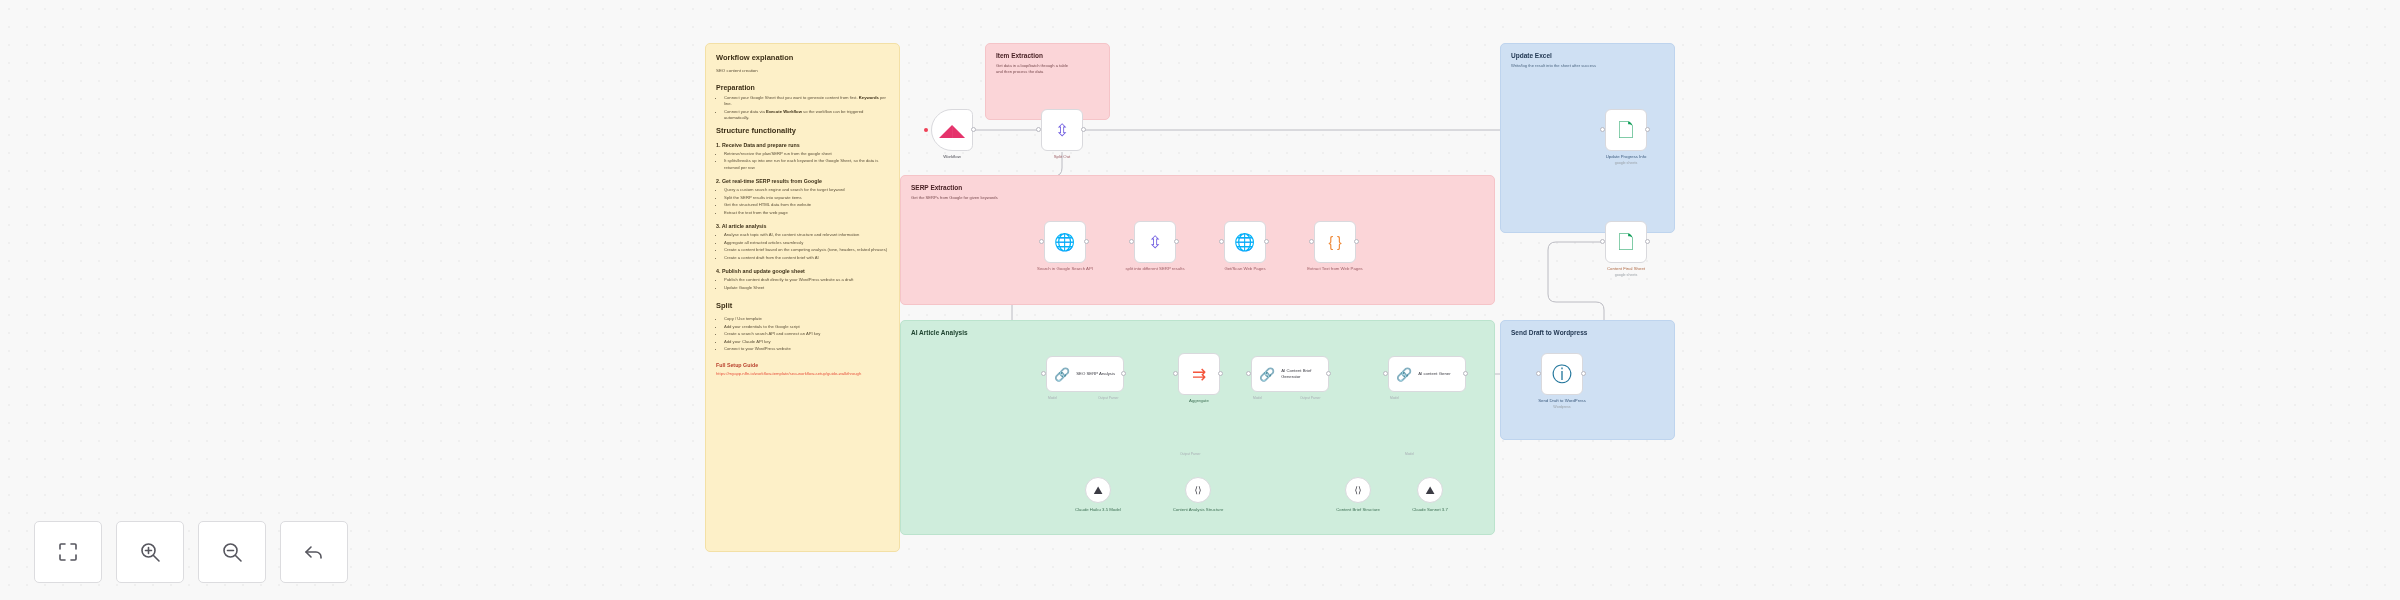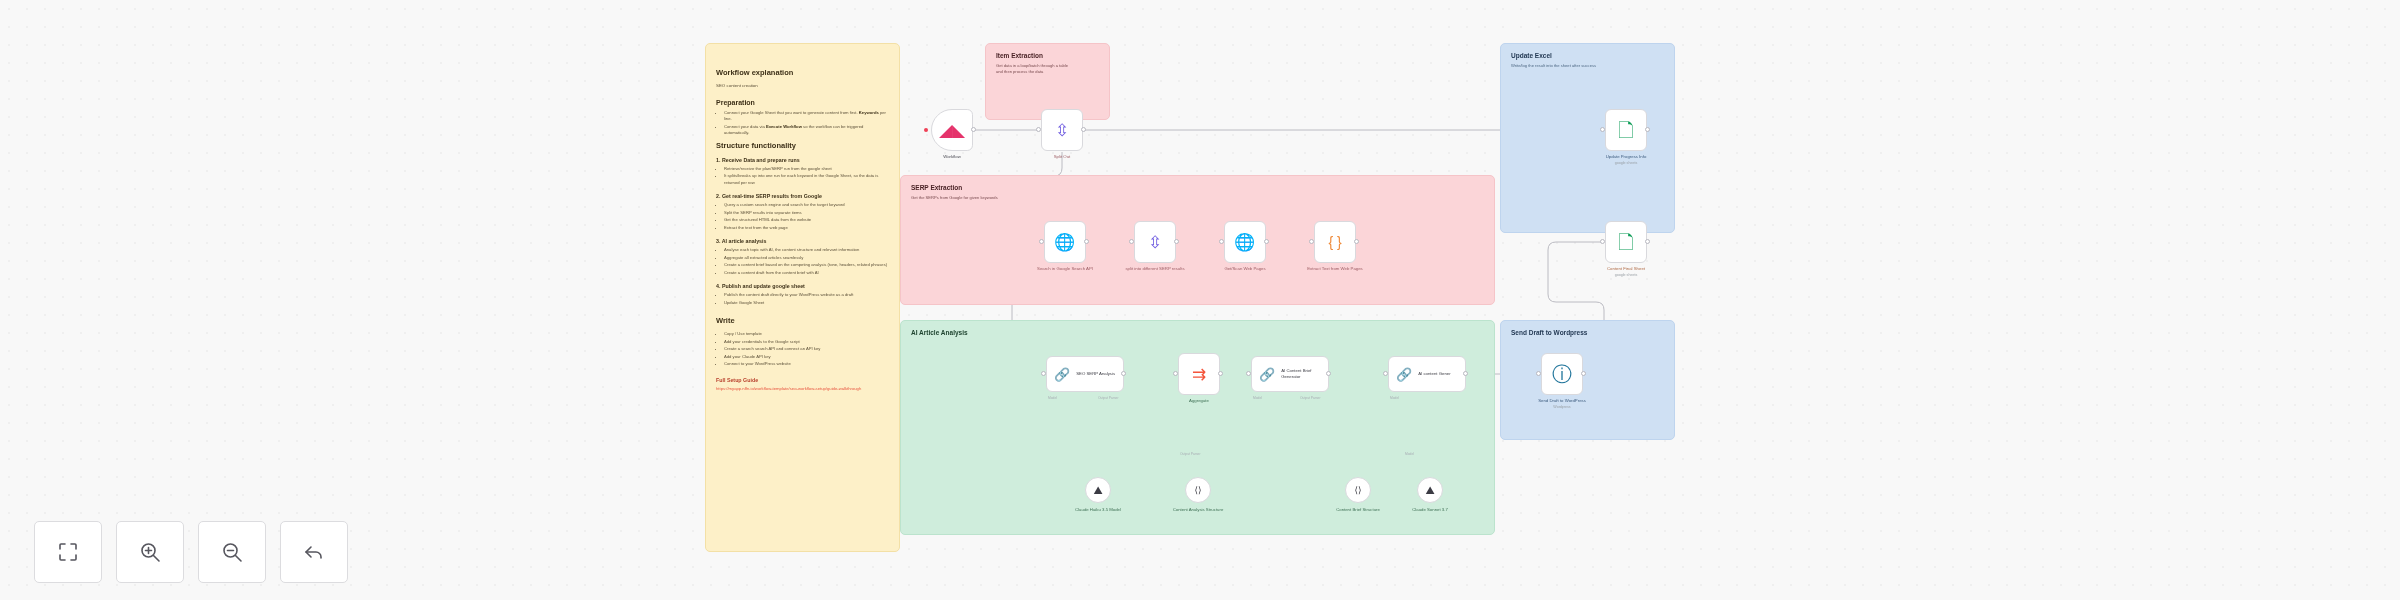--- a/index.html
+++ b/index.html
@@ -19,21 +19,21 @@
     background-image:radial-gradient(#e6e6e6 1px, transparent 1px);
     background-size:18px 18px;opacity:.5;
   }
 
   
   .sticky{position:absolute;border-radius:5px;box-sizing:border-box;}
 
   #note-doc{
     left:705px;top:43px;width:195px;height:509px;
     background:#fdf0c8;border:1px solid #f3e0a6;
-    padding:24px 10px;overflow:hidden;
+    padding:9px 10px;overflow:hidden;
   }
   #note-doc .h1{font-size:7.5px;color:#3d3018;font-weight:bold;margin:0 0 6px 0;}
   #note-doc .h2{font-size:7px;color:#3d3018;font-weight:bold;margin:9px 0 4px 0;}
   #note-doc .h3{font-size:5.3px;color:#3d3018;font-weight:bold;margin:7px 0 3px 0;}
   #note-doc .p{font-size:4.4px;color:#5c5039;margin:0 0 4px 0;line-height:1.5;}
   #note-doc ul{margin:0 0 4px 0;padding-left:8px;}
   #note-doc li{font-size:4.2px;color:#5c5039;line-height:1.55;margin-bottom:1px;}
   #note-doc li b{color:#3d3018;}
   #note-doc .link{font-size:4.2px;color:#e8543f;line-height:1.55;word-break:break-all;}
 
@@ -183,21 +183,21 @@
       </ul>
     </div>
     <div>
       <div class="h3">4. Publish and update google sheet</div>
       <ul>
         <li>Publish the content draft directly to your WordPress website as a draft</li>
         <li>Update Google Sheet</li>
       </ul>
     </div>
 
-    <div class="h1" style="margin-top:10px">Write</div>
+    <div class="h1" style="margin-top:10px">Split</div>
     <ul>
       <li>Copy / Use template</li>
       <li>Add your credentials to the Google script</li>
       <li>Create a search search API and connect an API key</li>
       <li>Add your Claude API key</li>
       <li>Connect to your WordPress website</li>
     </ul>
     <div class="h3" style="color:#b8402d;margin-top:9px">Full Setup Guide</div>
     <div class="link">https://myapp.n8n.io/workflow-template/seo-workflow-setup/guide-walkthrough</div>
   </div>

